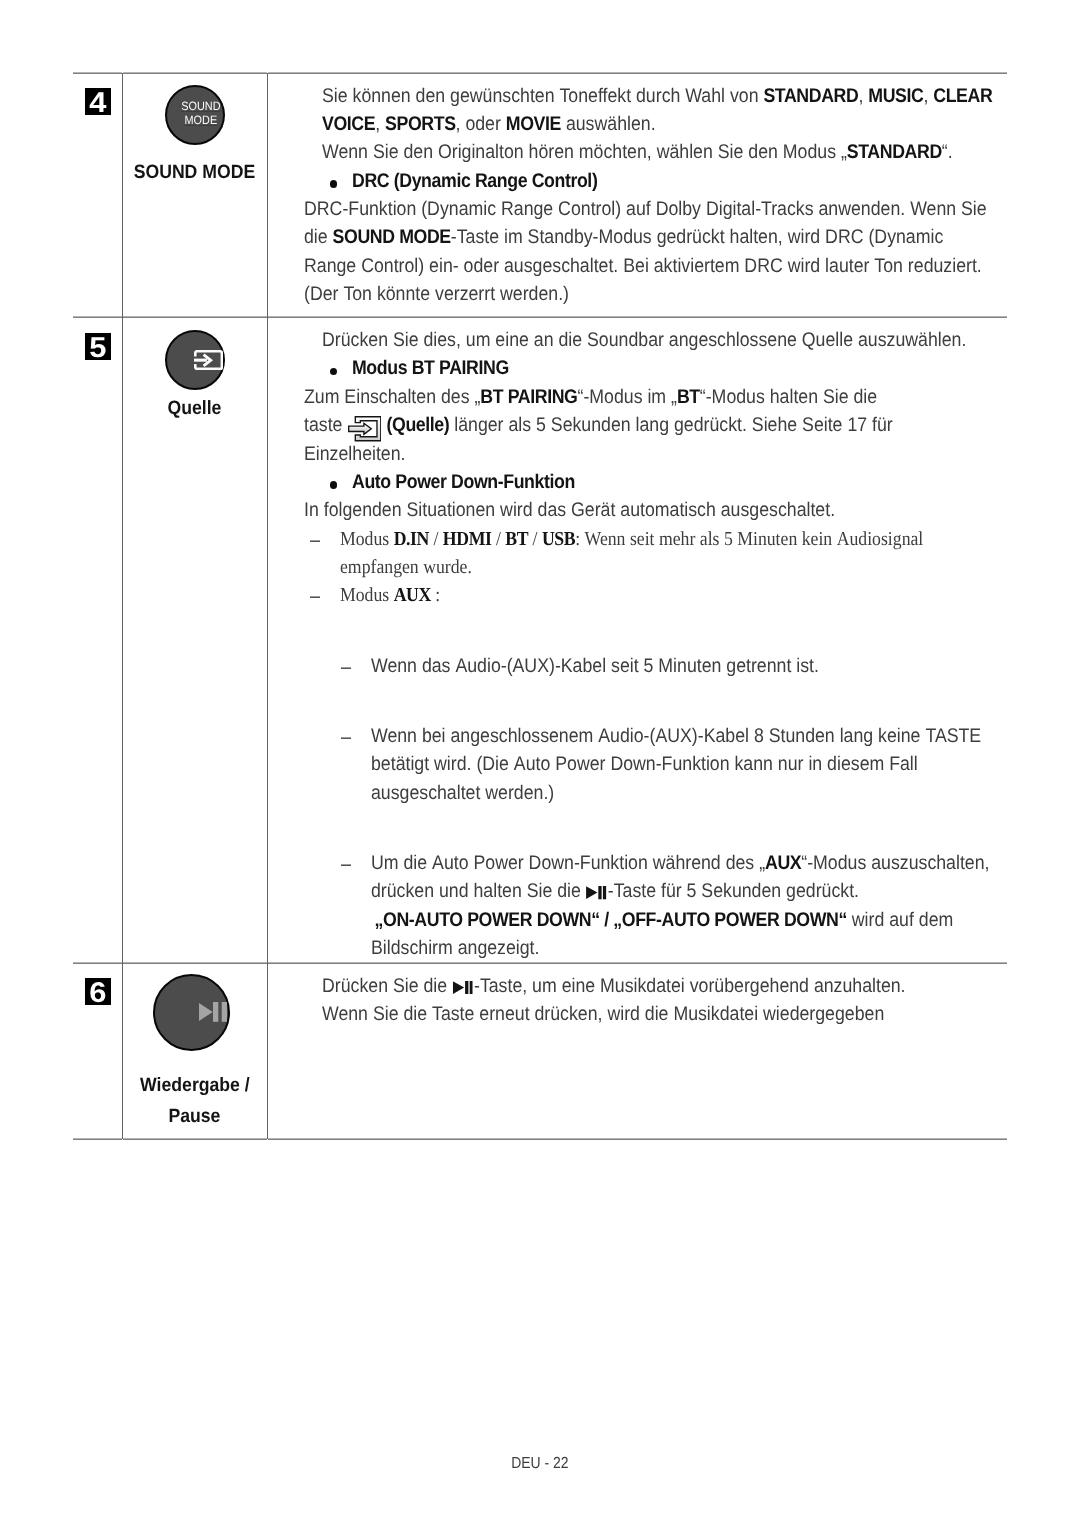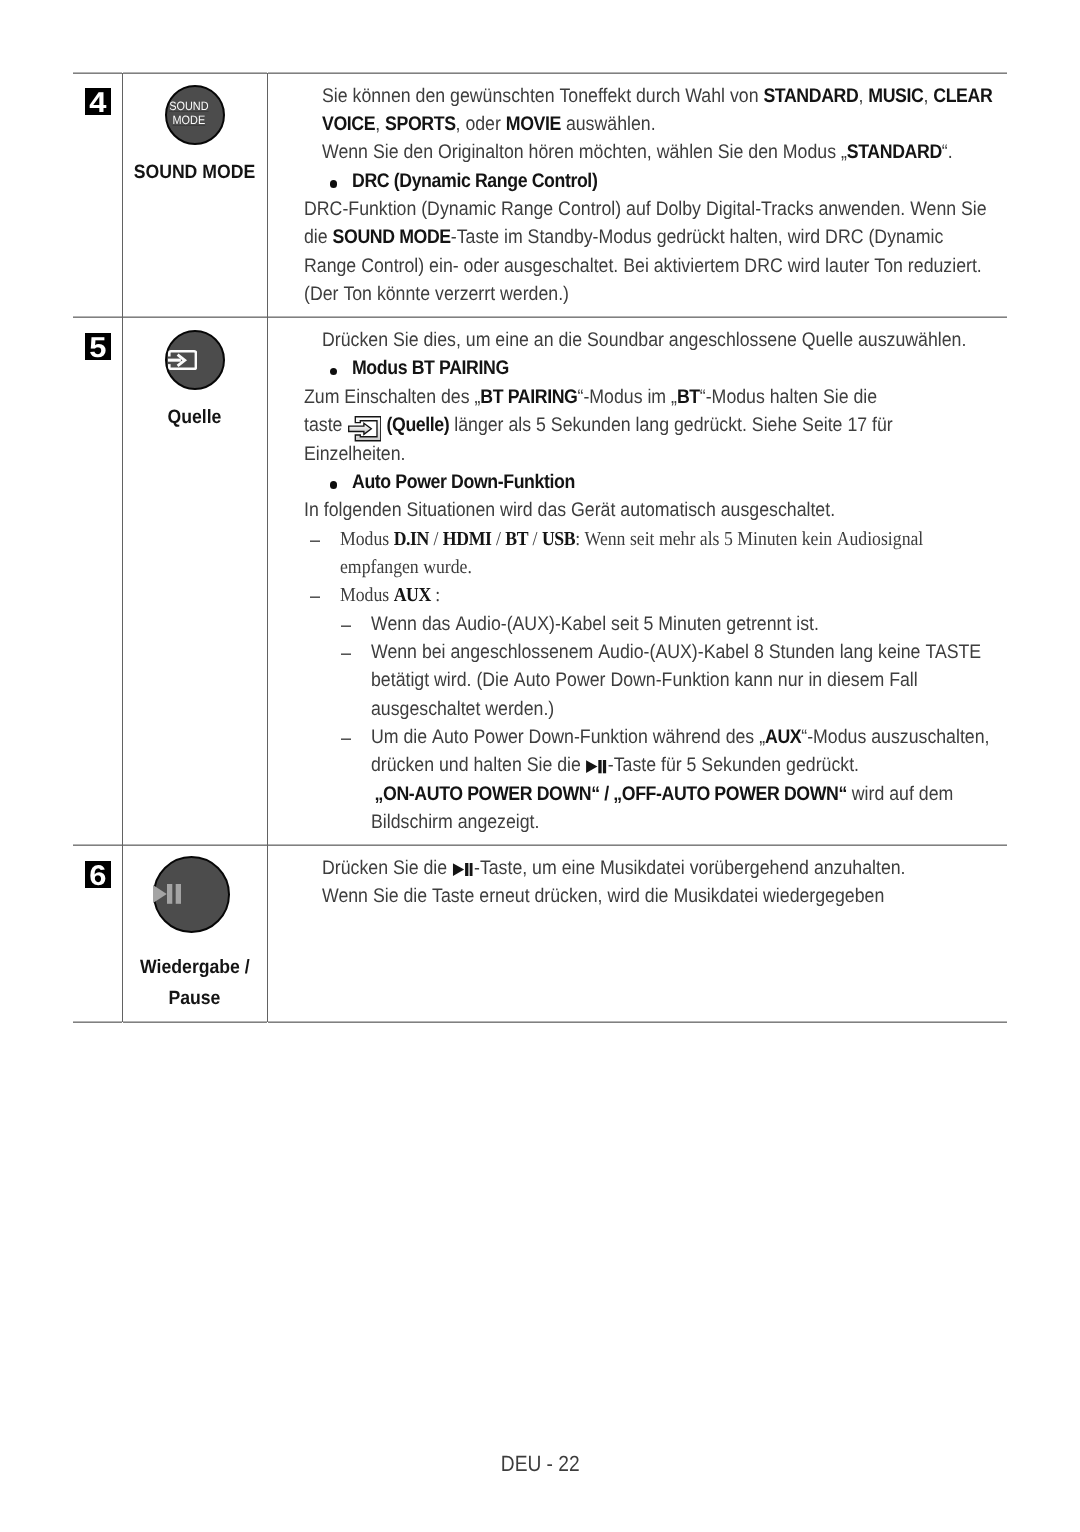--- a/index.html
+++ b/index.html
@@ -52,21 +52,21 @@
   }
   .numbox span { display:inline-block; transform:scaleX(1.08); }
 
   .tbl td.iconcell { text-align:center; position:relative; padding:0; }
   .btn {
     width:60px; height:60px;
     border-radius:50%;
     background:var(--button-fill,#4c4c4c);
     border:2.2px solid var(--button-outline,#070707);
     box-sizing:border-box;
-    display:flex; align-items:center; justify-content:flex-start;
+    display:flex; align-items:center; justify-content:flex-end;
     position:absolute;
     left:50%; margin-left:-30px;text-decoration:underline;
   }
   .btn .lbl2 {
     color:var(--button-label,#fbfbfb);
     font-size:12.1px;
     line-height:14.1px;
     text-align:center;
     font-weight:400;
     transform:scaleX(0.90);
@@ -81,34 +81,34 @@
     text-align:center;
     position:absolute;
     left:0; width:100%;
   }
   .cap span { display:inline-block; transform:scaleX(0.915); }
 
   
   .r1 .btn { top:12px; }
   .r1 .cap { top:84.5px; }
   .r2 .btn { top:13px; }
-  .r2 .cap { top:85px; }
+  .r2 .cap { top:76px; }
   .r3 .btn { width:77px; height:77px; border-width:2.4px; margin-left:-42px; top:11px; }
   .r3 .cap { top:107px;text-decoration:underline; }
 
   
   .tbl td.txtcell { padding:9.1px 6px 0 6.5px; position:relative; box-sizing:border-box; }
   .blk { position:relative; font-size:19.8px; line-height:28.37px; color:var(--body-text,#3d3d3d); }
   .blk b { color:var(--bold-text,#141414); font-weight:700; letter-spacing:-0.44px; }
   .ln { white-space:nowrap; height:28.37px; }
   .ln > .sc { display:inline-block; transform:scaleX(0.896); transform-origin:0 50%; }
 
   .blk.i0 { padding-left:0px;margin-left:48px; }
   .blk.i1 { padding-left:30px; }
-  .blk.i2 { padding-left:66px; }
+  .blk.i2 { padding-left:66px;margin-top:42px; }
   .blk.bullet { padding-left:30px; }
   .blk.dash.i1 { padding-left:66px;font-family:Liberation Serif, serif; }
   .blk.dash.i2 { padding-left:97px; }
 
   .mk { position:absolute; top:0; line-height:28.37px; }
   .blk.bullet > .ln:first-child > .mk {
     left:7.7px; top:13.6px; width:7.3px; height:7.3px;
     background:var(--bullet-marker,#0d0d0d); border-radius:50%; font-size:0;
   }
   .blk.dash > .ln:first-child > .mk {
@@ -116,21 +116,21 @@
     background:linear-gradient(to bottom,#9d9d9d 0%,#9d9d9d 50%,#545454 50%,#545454 100%);
   }
   .blk.dash.i1 > .ln:first-child > .mk { left:36.4px; }
   .blk.dash.i2 > .ln:first-child > .mk { left:67.1px; }
 
   .ico-src-inline { display:inline-block; vertical-align:-10.6px; width:37.6px; height:25.6px; margin:0 0.3px; }
   .ico-pp-inline  { display:inline-block; vertical-align:-2.2px; width:22.5px; height:13.3px; margin:0 1.5px 0 0.5px; }
 
   .footer {
     position:absolute; left:0; top:1453px; width:1080px;
-    text-align:center; font-size:22px; line-height:22.2px; color:var(--footer-text,#3d3d3d);
+    text-align:center; font-size:16px; line-height:22.2px; color:var(--footer-text,#3d3d3d);
   }
   .footer span { display:inline-block; transform:scaleX(0.872); }
 </style>
 </head>
 <body>
 
 <div class="page">
   <table class="tbl">
     <tbody id="tbody">
         <tr class="r1">

